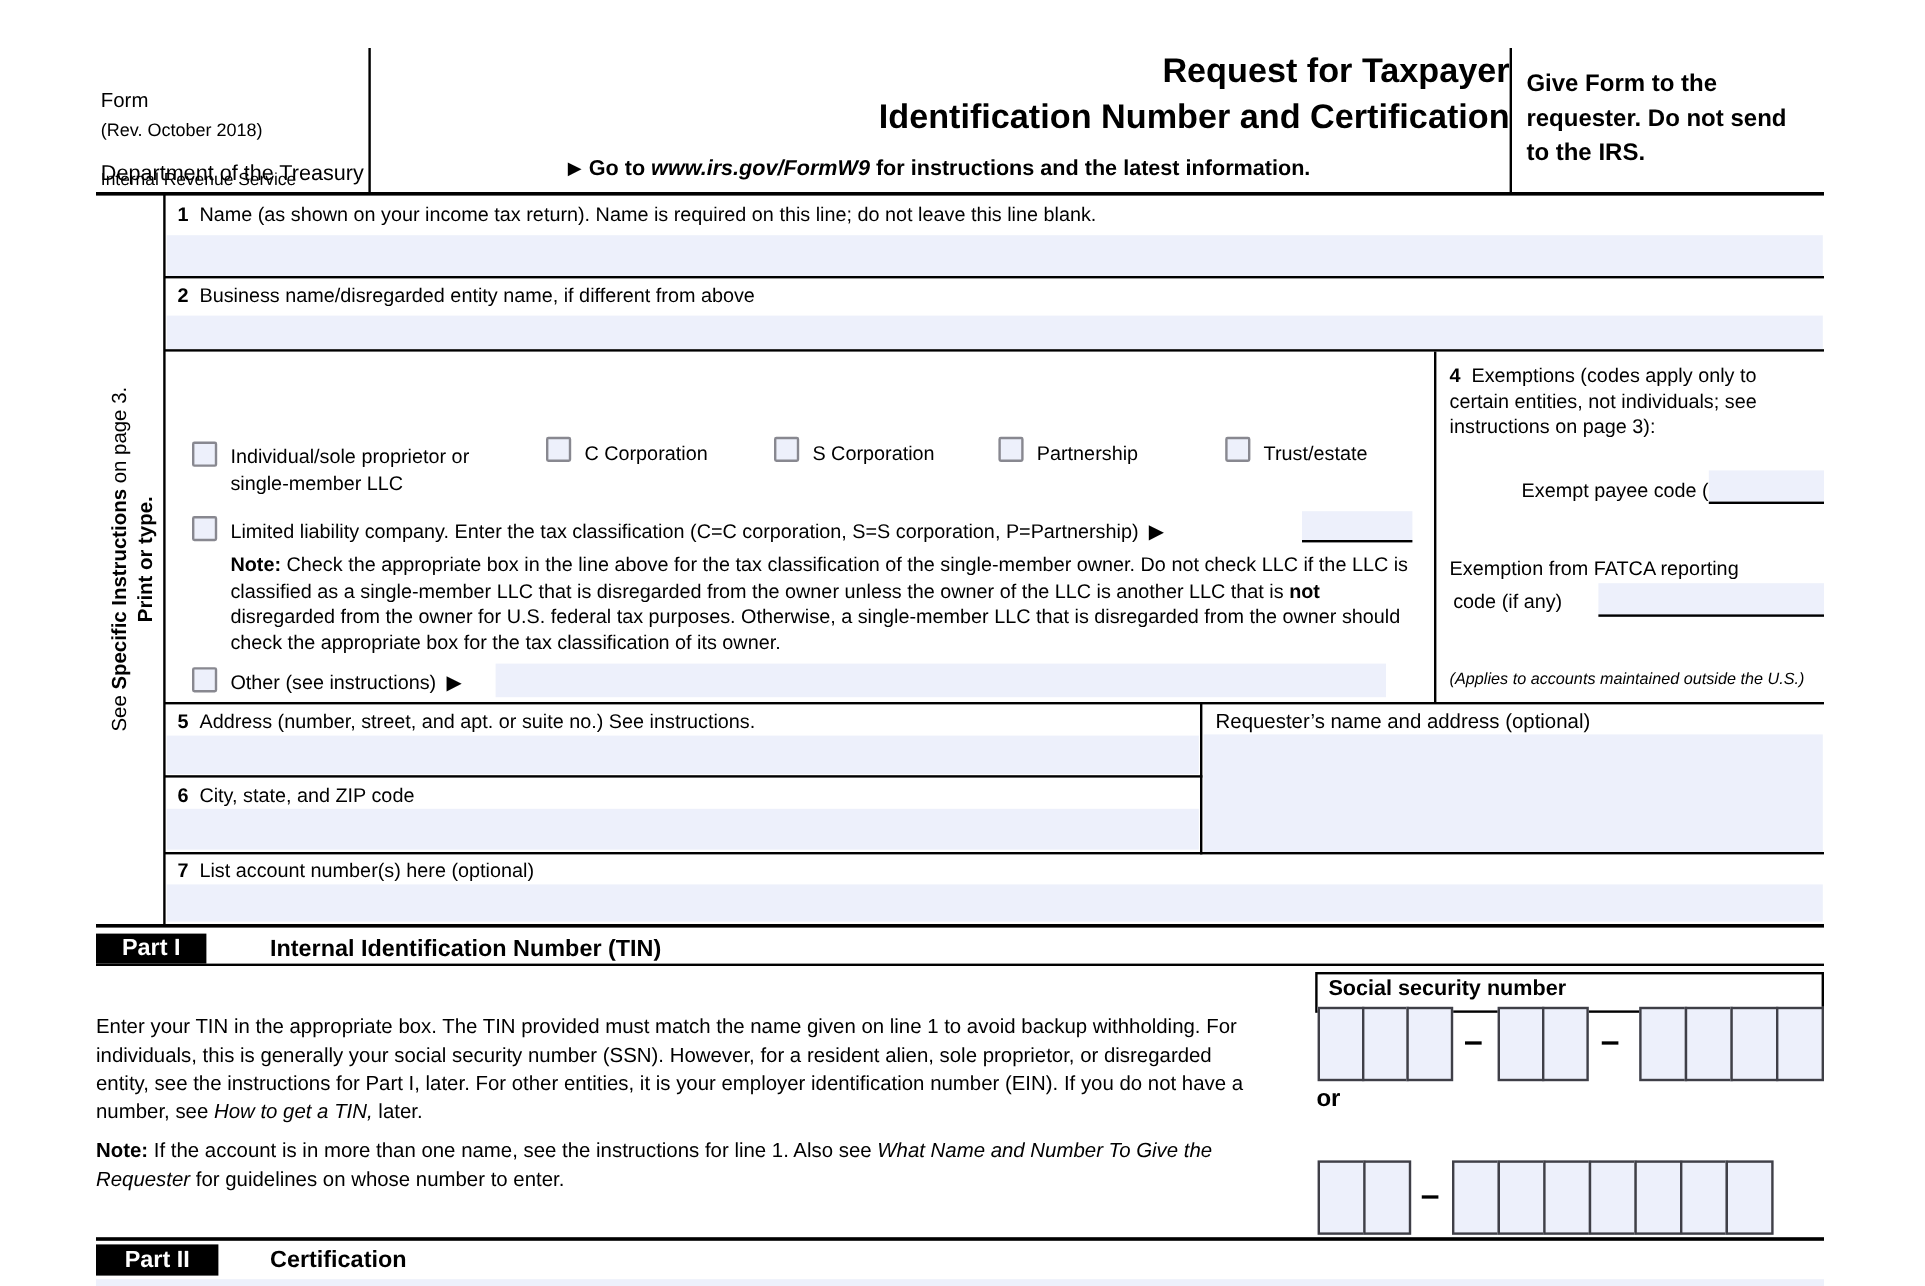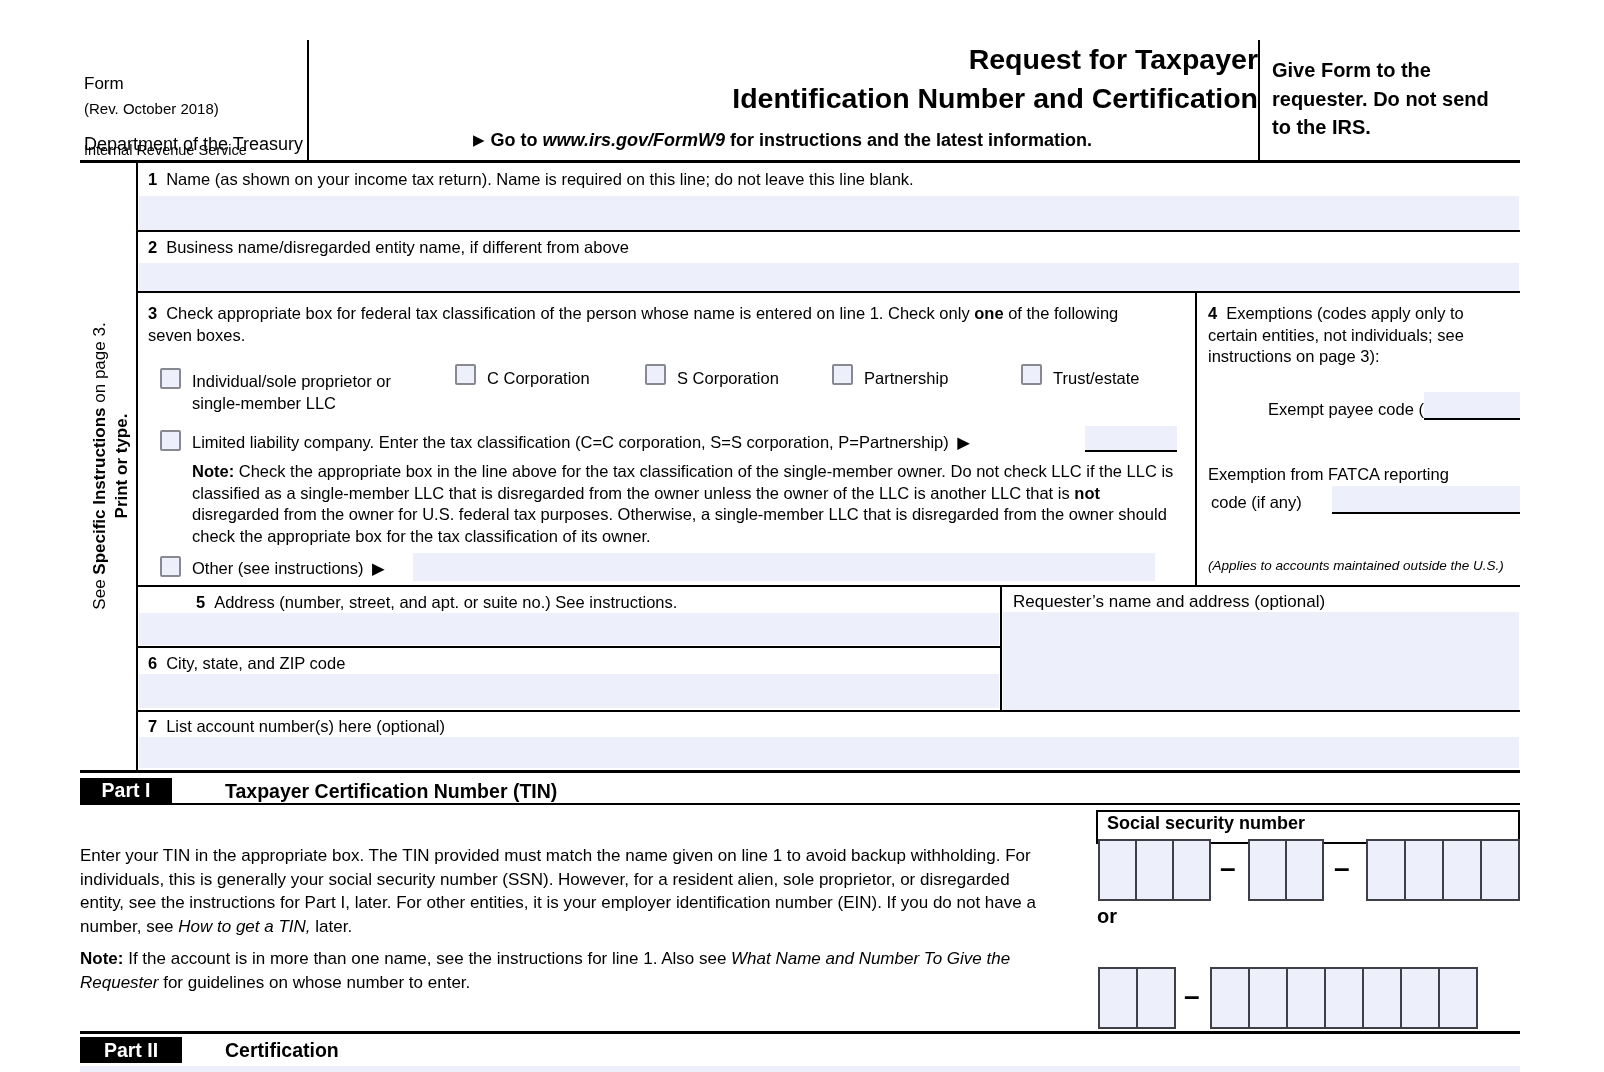--- a/index.html
+++ b/index.html
@@ -79,23 +79,20 @@
   </div>
   <input class="field" type="text" style="left: 139px; top: 196px; width: 1380px; height: 34px;" value="">
   <div class="hline" style="left:137px; top:230px; width:1383px; height:2px;"></div>
 
   <div class="lbl" style="left:148px; top:238px;">
     <span class="num">2</span><span>Business name/disregarded entity name, if different from above</span>
   </div>
   <input class="field" type="text" style="left: 139px; top: 263px; width: 1380px; height: 28px;" value="">
   <div class="hline" style="left:137px; top:291px; width:1383px; height:2px;"></div>
 
-  <div class="lbl wrap" style="left:148px; top:303px; width:1015px; line-height:21.5px;">
-    <span class="num">3</span><span>Check appropriate box for federal tax classification of the person whose name is entered on line 1. Check only </span><span class="bold">one</span><span> of the following seven boxes.</span>
-  </div>
 
   <div class="cb" style="left:160px; top:368px;"></div>
   <div class="lbl wrap" style="left:192px; top:371px; width:252px; line-height:21.5px;">Individual/sole proprietor or single-member LLC</div>
 
   <div class="cb" style="left:455px; top:364px;"></div>
   <div class="lbl" style="left:487px; top:369px;">C Corporation</div>
 
   <div class="cb" style="left:645px; top:364px;"></div>
   <div class="lbl" style="left:677px; top:369px;">S Corporation</div>
 
@@ -127,21 +124,21 @@
   </div>
   <div class="lbl" style="left:1268px; top:400px;">Exempt payee code (if any)</div>
   <input class="field ul" type="text" style="left: 1424px; top: 392px; width: 96px; height: 28px;" value="">
   <div class="lbl" style="left:1208px; top:465px;">Exemption from FATCA reporting</div>
   <div class="lbl" style="left:1211px; top:493px;">code (if any)</div>
   <input class="field ul" type="text" style="left: 1332px; top: 486px; width: 188px; height: 28px;" value="">
   <div class="lbl ital" style="left:1208px; top:558px; font-size:13.5px;">(Applies to accounts maintained outside the U.S.)</div>
 
   <div class="hline" style="left:137px; top:585px; width:1383px; height:2px;"></div>
 
-  <div class="lbl" style="left:148px; top:593px;margin-left:48px;">
+  <div class="lbl" style="left:148px; top:593px;">
     <span class="num">5</span><span>Address (number, street, and apt. or suite no.) See instructions.</span>
   </div>
   <input class="field" type="text" style="left: 139px; top: 613px; width: 860px; height: 32px;" value="">
   <div class="hline" style="left:137px; top:646px; width:865px; height:2px;"></div>
 
   <div class="lbl" style="left:148px; top:654px;">
     <span class="num">6</span><span>City, state, and ZIP code</span>
   </div>
   <input class="field" type="text" style="left: 139px; top: 674px; width: 860px; height: 34px;" value="">
 
@@ -152,21 +149,21 @@
   <div class="hline" style="left:137px; top:710px; width:1383px; height:2px;"></div>
 
   <div class="lbl" style="left:148px; top:717px;">
     <span class="num">7</span><span>List account number(s) here (optional)</span>
   </div>
   <input class="field" type="text" style="left: 139px; top: 737px; width: 1380px; height: 31px;" value="">
 
   <div class="hline" style="left:80px; top:770px; width:1440px; height:3px;"></div>
 
   <div class="part-box" style="left:80px; top:778px; width:92px; height:25px; line-height:25px;">Part I</div>
-  <div class="part-title" style="left:225px; top:780px;">Taxpayer Certification Number (TIN)</div>
+  <div class="part-title" style="left:225px; top:780px;">Internal Identification Number (TIN)</div>
   <div class="hline" style="left:80px; top:803px; width:1440px; height:2px;"></div>
 
   <div class="abs p17" style="left:80px; top:808px; width:968px;margin-top:36px;">
     <p><span>Enter your TIN in the appropriate box. The TIN provided must match the name given on line 1 to avoid backup withholding. For individuals, this is generally your social security number (SSN). However, for a resident alien, sole proprietor, or disregarded entity, see the instructions for Part I, later. For other entities, it is your employer identification number (EIN). If you do not have a number, see </span><span class="ital">How to get a TIN,</span><span> later.</span></p>
     <p style="margin-top:9px;"><span class="bold">Note:</span><span> If the account is in more than one name, see the instructions for line 1. Also see </span><span class="ital">What Name and Number To Give the Requester</span><span> for guidelines on whose number to enter.</span></p>
   </div>
 
   <div class="boxlabel" style="left:1096px; top:810px; width:424px; height:34px;">Social security number</div>
 
   <div class="cellrow" style="left:1098px; top:839px;">

